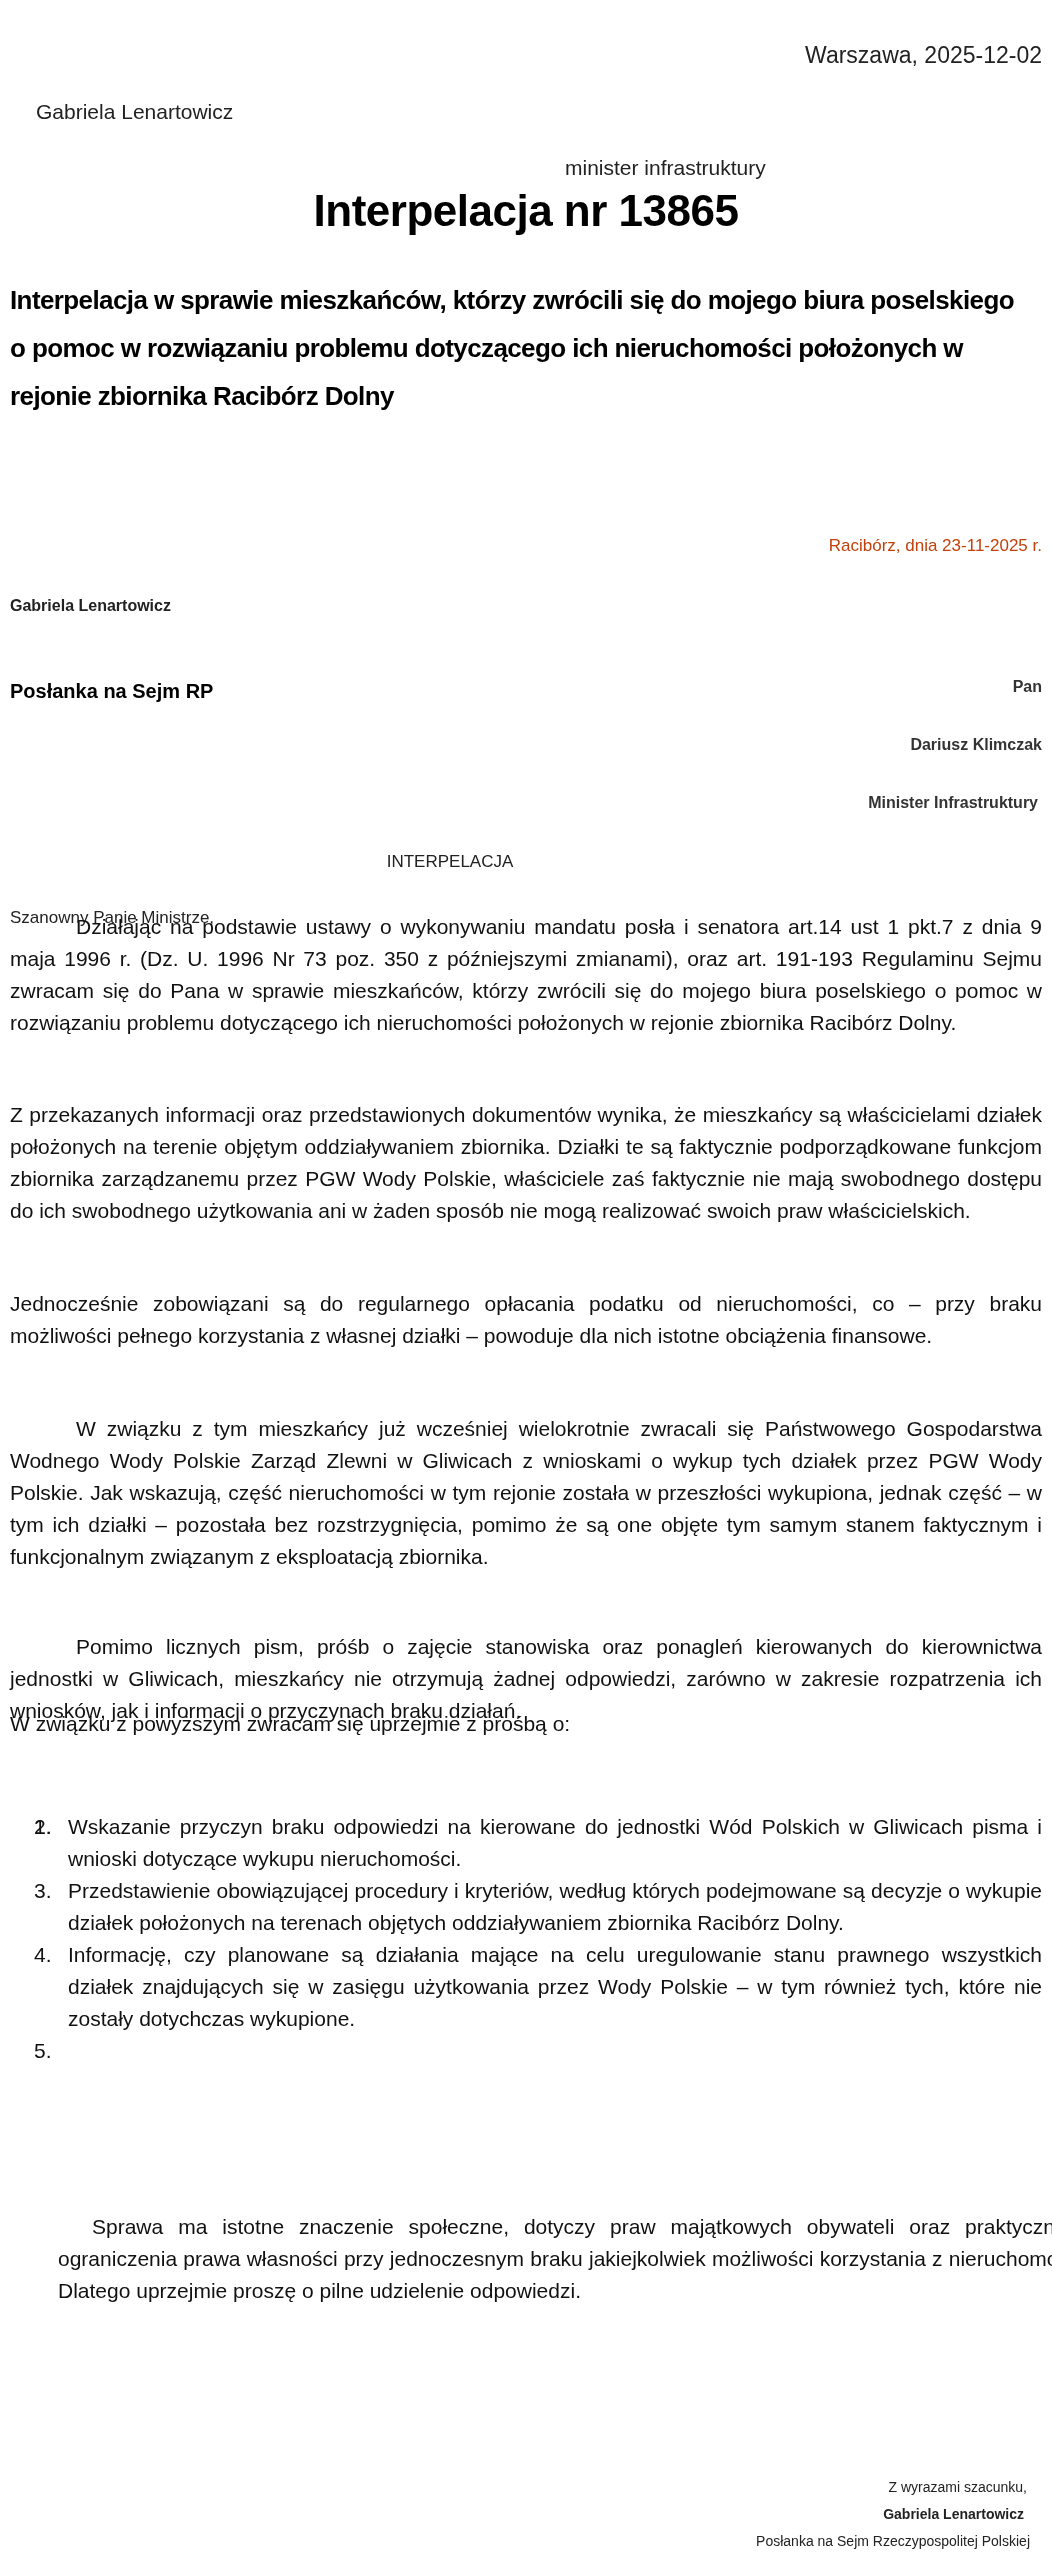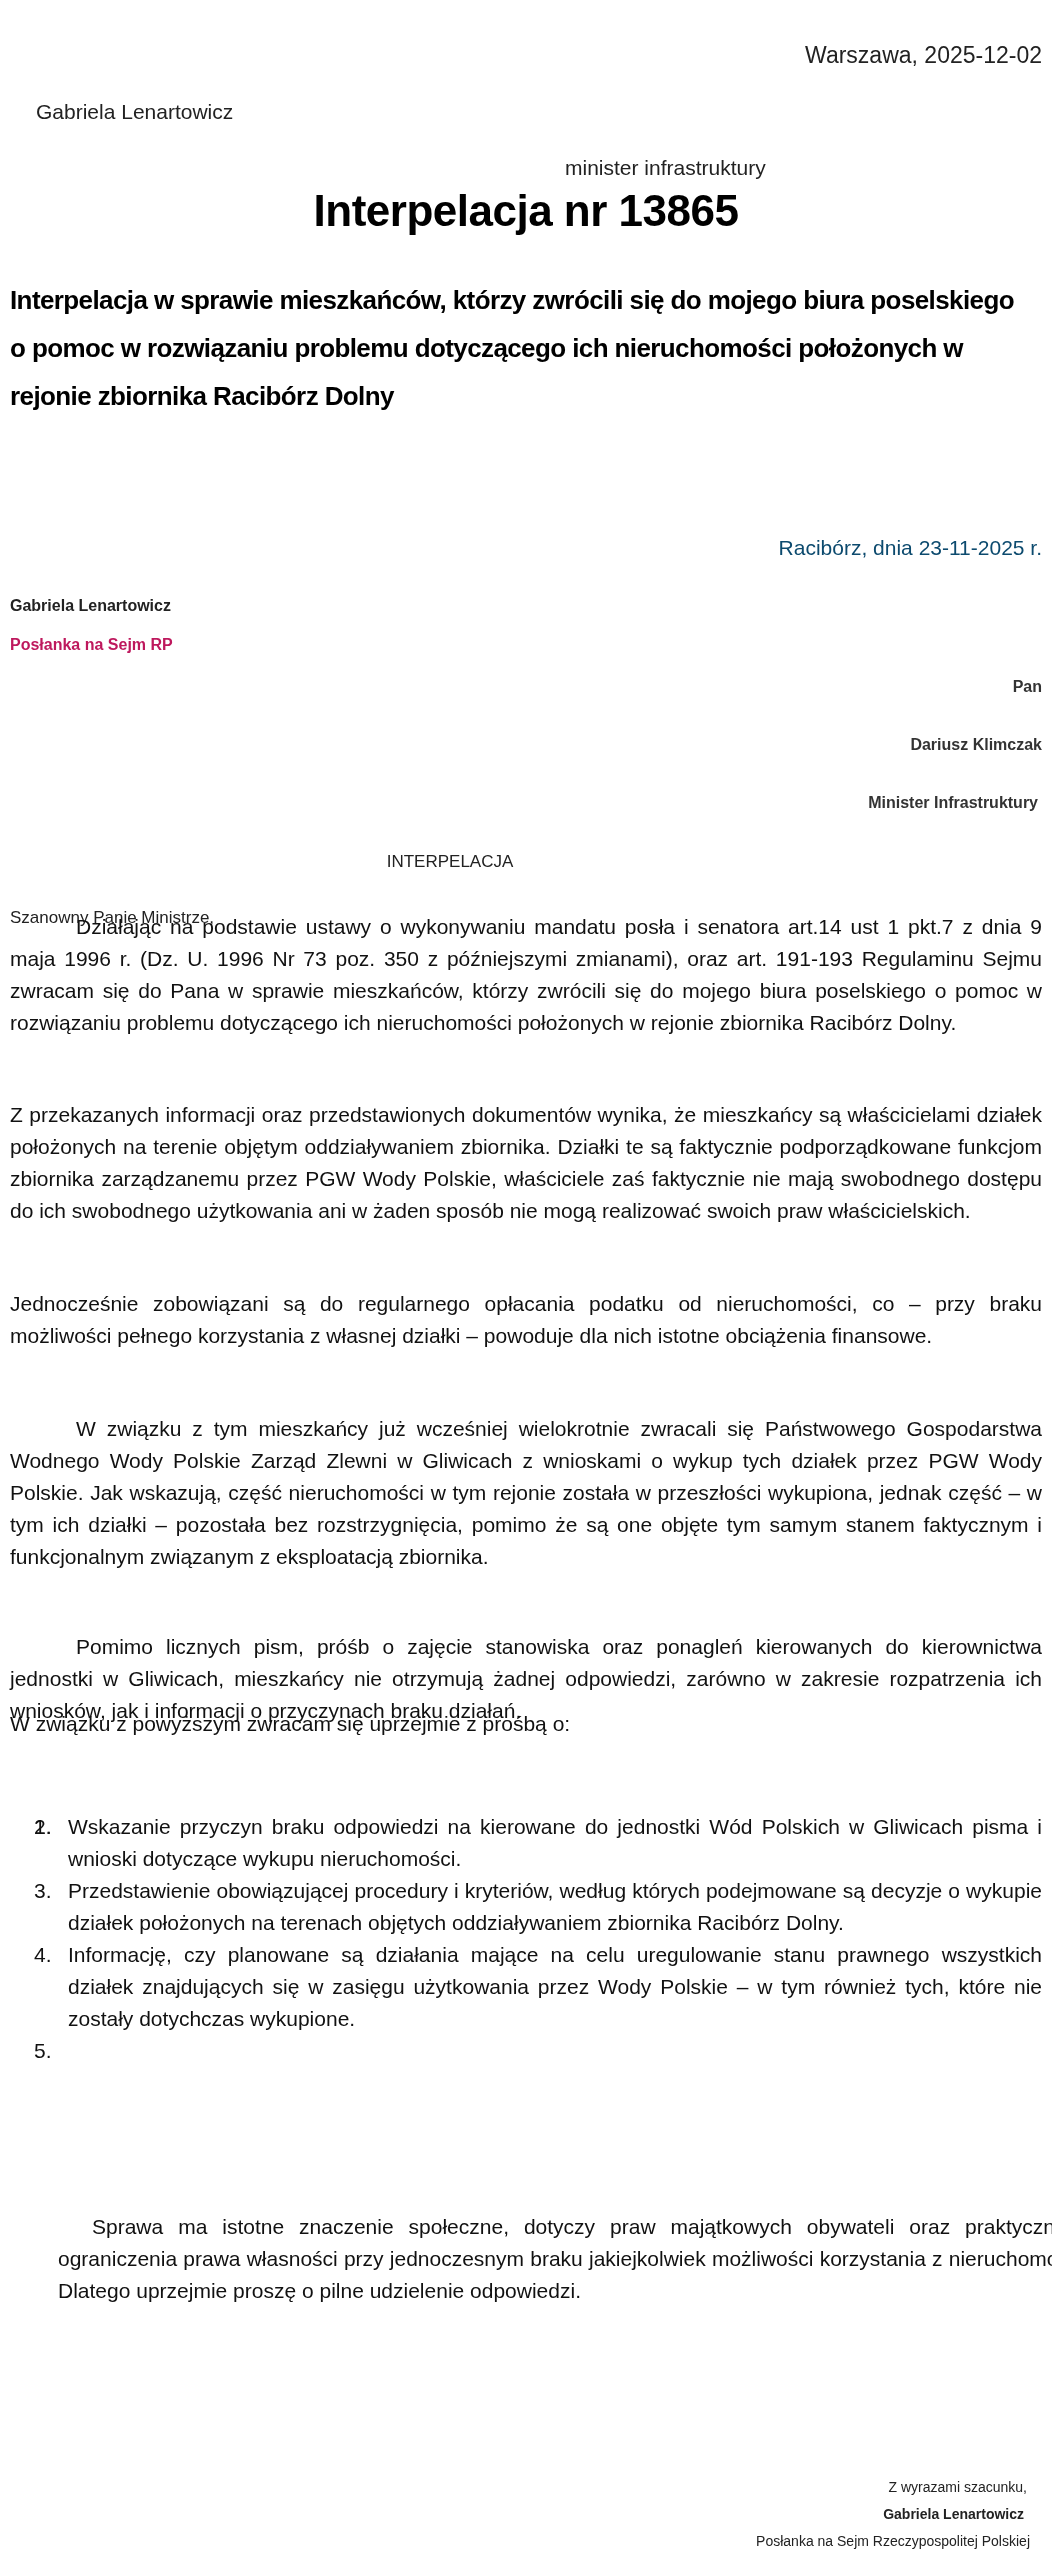--- a/index.html
+++ b/index.html
@@ -17,23 +17,23 @@
     .recipient-top { top: 118px; left: 565px; font-size: 21px; color: #222; }
     .main-title {
       top: 186px; left: 0; width: 1052px; text-align: center;
       font-size: 44px; font-weight: bold; color: #000; letter-spacing: -0.5px;
     }
     .subject {
       top: 276px; left: 10px; width: 1020px;
       font-size: 26px; font-weight: bold; line-height: 48px; color: #000;
       letter-spacing: -0.6px;
     }
-    .letter-date { top: 498px; right: 10px; font-size: 21px; color: #0c4a6e; text-align: center; }
+    .letter-date { top: 498px; right: 10px; font-size: 17px; color: #c2410c; text-align: center; }
     .sender-name { top: 559px; left: 10px; font-size: 16px; font-weight: bold; color: #222; }
-    .sender-role { top: 598px; left: 10px; font-size: 16px; font-weight: bold; color: #be185d; }
+    .sender-role { top: 642px; left: 10px; font-size: 20px; font-weight: bold; color: #000000; }
     .addr-pan { top: 640px; right: 10px; font-size: 16px; font-weight: bold; color: #333; }
     .addr-name { top: 698px; right: 10px; font-size: 16px; font-weight: bold; color: #333; }
     .addr-role { top: 756px; right: 14px; font-size: 16px; font-weight: bold; color: #333; }
     .doc-kind { top: 814px; left: 0; width: 900px; text-align: center; font-size: 17px; color: #222; }
     .salutation { top: 870px; left: 10px; font-size: 17px; color: #222; }
 
     .body-text {
       position: absolute; left: 10px; width: 1032px;
       font-size: 21px; line-height: 32px; color: #111;
       text-align: justify; margin: 0;

